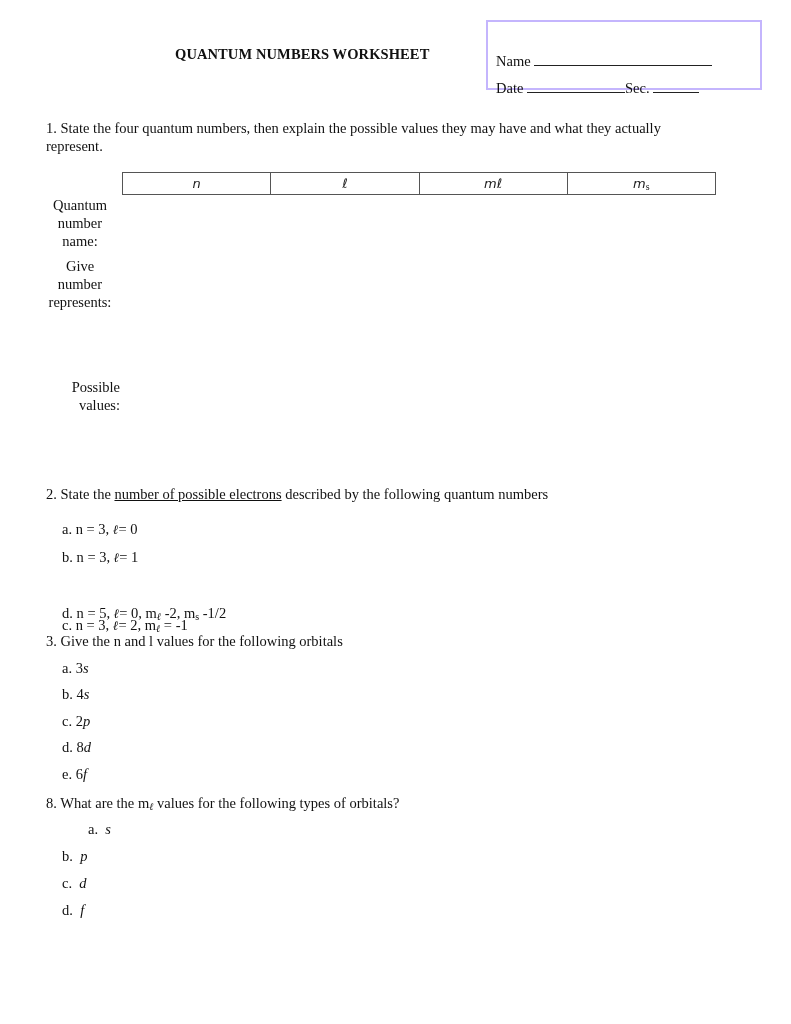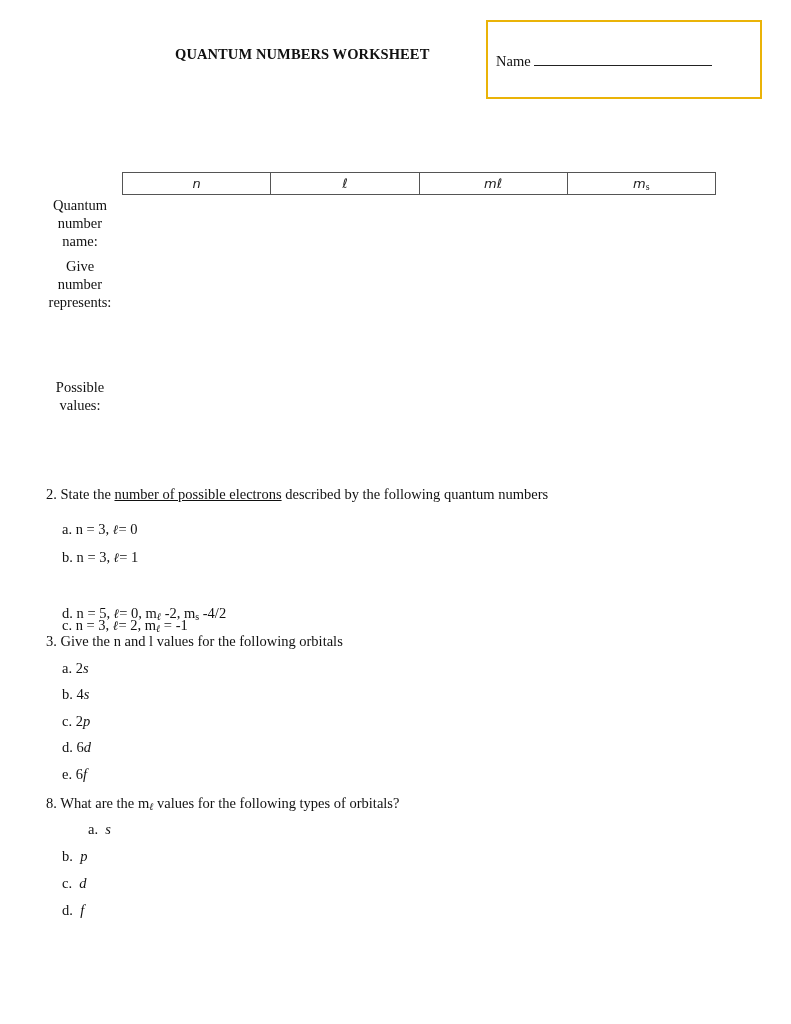--- a/index.html
+++ b/index.html
@@ -3,22 +3,22 @@
   <meta charset="utf-8">
   <style>
     html, body { margin: 0; padding: 0; background: #ffffff; }
     body {
       width: 791px; height: 1024px; position: relative; overflow: hidden;
       font-family: "Liberation Serif", serif; color: #111; font-size: 14.5px;
     }
     .abs { position: absolute; }
     .title { left: 175px; top: 46px; font-weight: bold; font-size: 14.5px; letter-spacing: 0.1px; }
     .info-box {
-      left: 486px; top: 20px; width: 276px; height: 79px;
-      border: 2px solid #eab308; box-sizing: border-box; text-decoration: underline;
+      left: 486px; top: 20px; width: 276px; height: 70px;
+      border: 2px solid #c4b5fd; box-sizing: border-box; text-decoration: underline;
     }
     .info-line { position: absolute; left: 8px; white-space: nowrap; font-size: 14.5px; }
     .blank { display: inline-block; border-bottom: 1px solid #222; height: 12px; vertical-align: baseline; }
     .q { left: 46px; font-size: 14.5px; line-height: 18px; }
     .qtable {
       left: 122px; top: 172px; width: 594px; height: 22px;
       border-collapse: collapse; table-layout: fixed;
     }
     .qtable td {
       border: 1px solid #555; text-align: center; padding: 0; height: 21px;
@@ -35,23 +35,30 @@
 </head>
 <body>
 
 <div class="abs title">QUANTUM NUMBERS WORKSHEET</div>
 
 <div class="abs info-box">
   <div class="info-line" style="top:31px;">
     <span>Name</span>
     <span class="blank" style="width:178px;"></span>
   </div>
+  <div class="info-line" style="top:58px;">
+    <span>Date</span>
+    <span class="blank" style="width:98px;"></span><span>Sec.</span>
+    <span class="blank" style="width:46px;"></span>
+  </div>
 </div>
 
 <div class="abs q" style="top:119px; width:700px;">
+  <div>1. State the four quantum numbers, then explain the possible values they may have and what they actually</div>
+  <div>represent.</div>
 </div>
 
 <table class="abs qtable">
   <tbody>
       <tr>
     <td><span>n</span></td>
     <td><span>ℓ</span></td>
     <td><span>mℓ</span></td>
     <td><span>m</span><sub>s</sub></td>
   </tr>
@@ -61,48 +68,48 @@
 <div class="abs rowlabel" style="top:196px;">
   <div>Quantum</div>
   <div>number</div>
   <div>name:</div>
 </div>
 <div class="abs rowlabel" style="top:257px;">
   <div>Give</div>
   <div>number</div>
   <div>represents:</div>
 </div>
-<div class="abs rowlabel" style="top:378px;">
+<div class="abs rowlabel" style="top:378px;text-align:right;">
   <div>Possible</div>
   <div>values:</div>
 </div>
 
 <div class="abs q" style="top:485px;">
   <span>2. State the </span><span class="u">number of possible electrons</span><span> described by the following quantum numbers</span>
 </div>
 
 <div class="abs item" style="top:521px;">
   <span>a. n = 3, </span><span class="ell">ℓ</span><span>= 0</span>
 </div>
 <div class="abs item" style="top:549px;">
   <span>b. n = 3, </span><span class="ell">ℓ</span><span>= 1</span>
 </div>
 <div class="abs item" style="top:577px;margin-top:40px;">
   <span>c. n = 3, </span><span class="ell">ℓ</span><span>= 2, m</span><span class="sub it">ℓ</span><span> = -1</span>
 </div>
 <div class="abs item" style="top:605px;">
-  <span>d. n = 5, </span><span class="ell">ℓ</span><span>= 0, m</span><span class="sub it">ℓ</span><span> -2, m</span><span class="sub">s</span><span> -4/2</span>
+  <span>d. n = 5, </span><span class="ell">ℓ</span><span>= 0, m</span><span class="sub it">ℓ</span><span> -2, m</span><span class="sub">s</span><span> -1/2</span>
 </div>
 
 <div class="abs q" style="top:632px;">3. Give the n and l values for the following orbitals</div>
 
-<div class="abs item" style="top:660px;"><span>a. 2</span><span class="it">s</span></div>
+<div class="abs item" style="top:660px;"><span>a. 3</span><span class="it">s</span></div>
 <div class="abs item" style="top:686px;"><span>b. 4</span><span class="it">s</span></div>
 <div class="abs item" style="top:713px;"><span>c. 2</span><span class="it">p</span></div>
-<div class="abs item" style="top:739px;"><span>d. 6</span><span class="it">d</span></div>
+<div class="abs item" style="top:739px;"><span>d. 8</span><span class="it">d</span></div>
 <div class="abs item" style="top:766px;"><span>e. 6</span><span class="it">f</span></div>
 
 <div class="abs q" style="top:794px;">
   <span>8. What are the m</span><span class="sub it">ℓ</span><span> values for the following types of orbitals?</span>
 </div>
 
 <div class="abs item" style="top:821px;margin-left:26px;"><span>a.</span>&nbsp;&nbsp;<span class="it">s</span></div>
 <div class="abs item" style="top:848px;text-align:center;"><span>b.</span>&nbsp;&nbsp;<span class="it">p</span></div>
 <div class="abs item" style="top:875px;"><span>c.</span>&nbsp;&nbsp;<span class="it">d</span></div>
 <div class="abs item" style="top:902px;"><span>d.</span>&nbsp;&nbsp;<span class="it">f</span></div>

